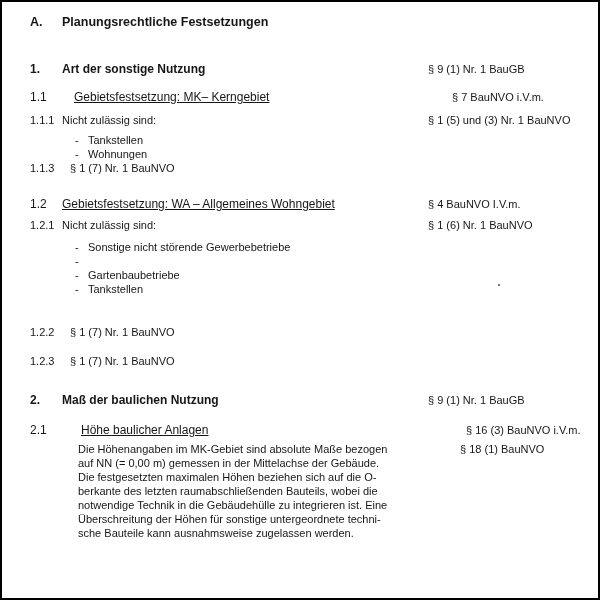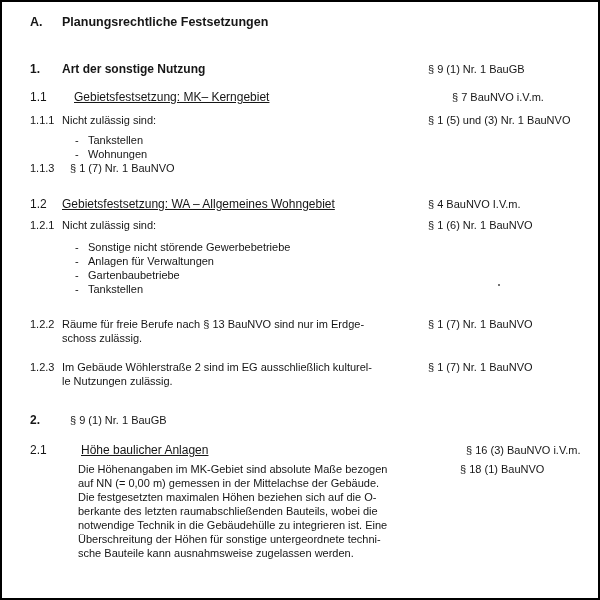--- a/index.html
+++ b/index.html
@@ -37,21 +37,21 @@
   
   .r-title{margin-top:13px;}
   .r-1{margin-top:33px;}
   .r-11{margin-top:14px;gap:12px;}
   .r-111{margin-top:9px;}
   .r-list1{margin-top:6px;}
   .r-113{}
   .r-12{margin-top:22px;}
   .r-121{margin-top:7px;}
   .r-list2{margin-top:8px;}
-  .r-122{margin-top:21px;}
+  .r-122{margin-top:29px;}
   .r-123{margin-top:15px;}
   .r-2{margin-top:25px;}
   .r-21{margin-top:16px;gap:19px;}
   .r-21p{margin-top:5px;gap:16px;}
   .artifact-dot{
     position:absolute;left:496px;top:282px;
     width:2px;height:2px;background:#444;border-radius:50%;
   }
 </style>
 </head>
@@ -117,50 +117,46 @@
 
   <div class="row r-list2">
     <div class="num"></div>
     <div class="body list-block">
       <div class="li">
         <span class="dash">-</span>
         <span>Sonstige nicht störende Gewerbebetriebe</span>
       </div>
       <div class="li">
         <span class="dash">-</span>
-        <span>Anlagen für Verwaltungen</span>
       </div>
       <div class="li">
         <span class="dash">-</span>
         <span>Gartenbaubetriebe</span>
       </div>
       <div class="li">
         <span class="dash">-</span>
         <span>Tankstellen</span>
       </div>
     </div>
     <div class="ref"></div>
   </div>
 
   <div class="row r-122">
     <div class="num">1.2.2</div>
-    <div class="body pre">Räume für freie Berufe nach § 13 BauNVO sind nur im Erdge-
-schoss zulässig.</div>
     <div class="ref">§ 1 (7) Nr. 1 BauNVO</div>
   </div>
 
   <div class="row r-123">
     <div class="num">1.2.3</div>
-    <div class="body pre">Im Gebäude Wöhlerstraße 2 sind im EG ausschließlich kulturel-
-le Nutzungen zulässig.</div>
     <div class="ref">§ 1 (7) Nr. 1 BauNVO</div>
   </div>
 
   <div class="row bold r-2">
     <div class="num">2.</div>
+    <div class="body">Maß der baulichen Nutzung</div>
     <div class="ref">§ 9 (1) Nr. 1 BauGB</div>
   </div>
 
   <div class="row u r-21">
     <div class="num">2.1</div>
     <div class="body"><span>Höhe baulicher Anlagen</span></div>
     <div class="ref">§ 16 (3) BauNVO i.V.m.</div>
   </div>
 
   <div class="row r-21p">

